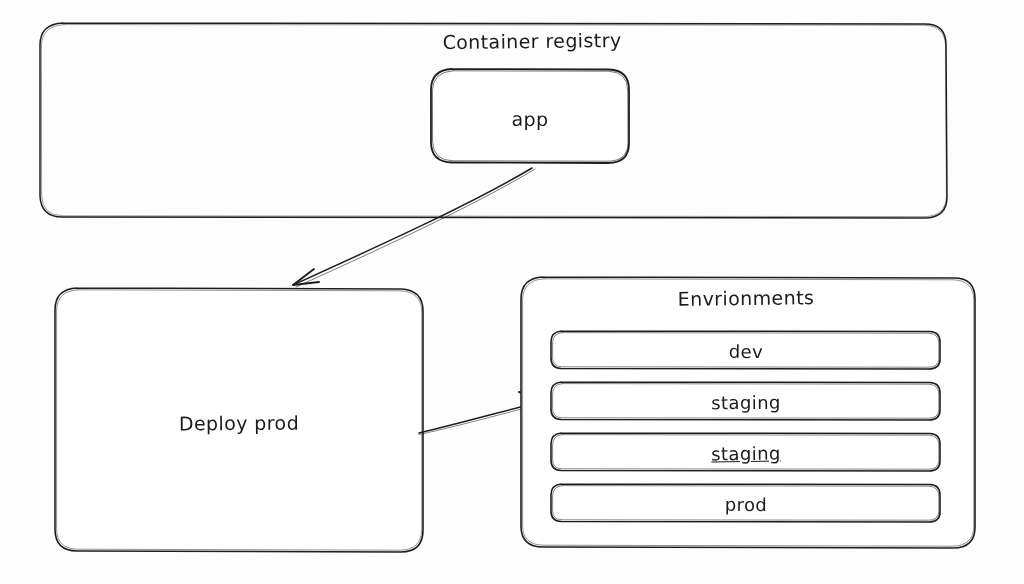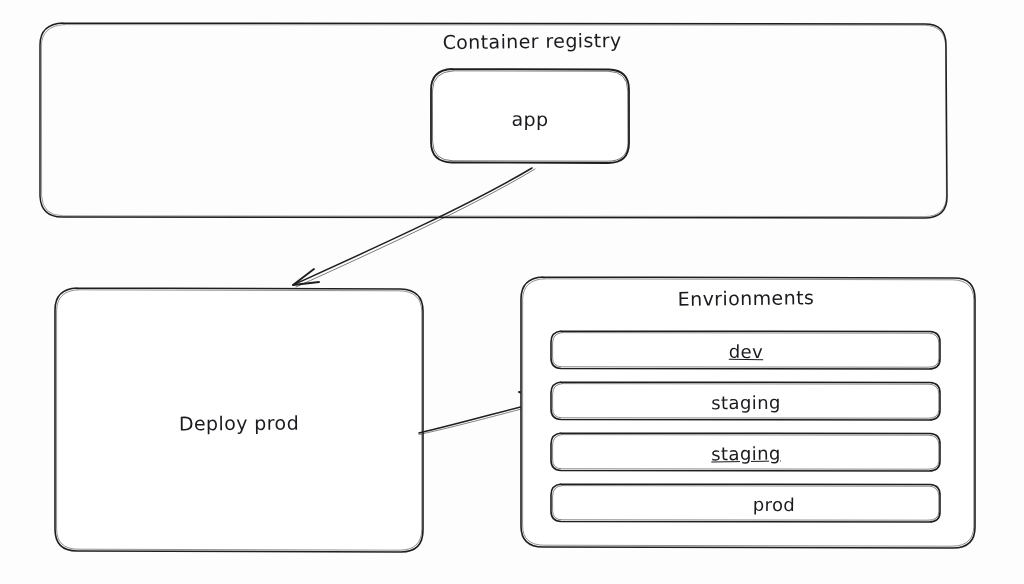--- a/index.html
+++ b/index.html
@@ -105,19 +105,19 @@
 </svg>
 
 <div class="label title-registry tilt-a">Container registry</div>
 
 <div class="label title-app tilt-b">app</div>
 
 <div class="label title-deploy tilt-c">Deploy prod</div>
 
 <div class="label title-envs tilt-a">Envrionments</div>
 
-<div class="label env-row-label tilt-b" style="left:746px; top:341px;text-decoration:underline;">dev</div>
+<div class="label env-row-label tilt-b" style="left:746px; top:341px;">dev</div>
 
 <div class="label env-row-label tilt-c" style="left:746px; top:392px;">staging</div>
 
 <div class="label env-row-label tilt-a" style="left:746px; top:443px;text-decoration:underline;">staging</div>
 
-<div class="label env-row-label tilt-b" style="left:746px; top:494px;margin-left:28px;">prod</div>
+<div class="label env-row-label tilt-b" style="left:746px; top:494px;">prod</div>
 
 </body></html>

